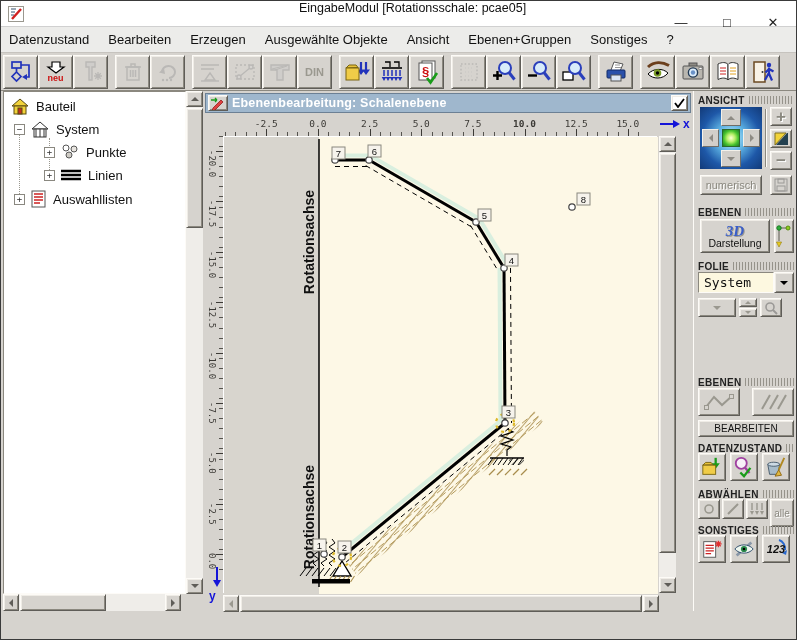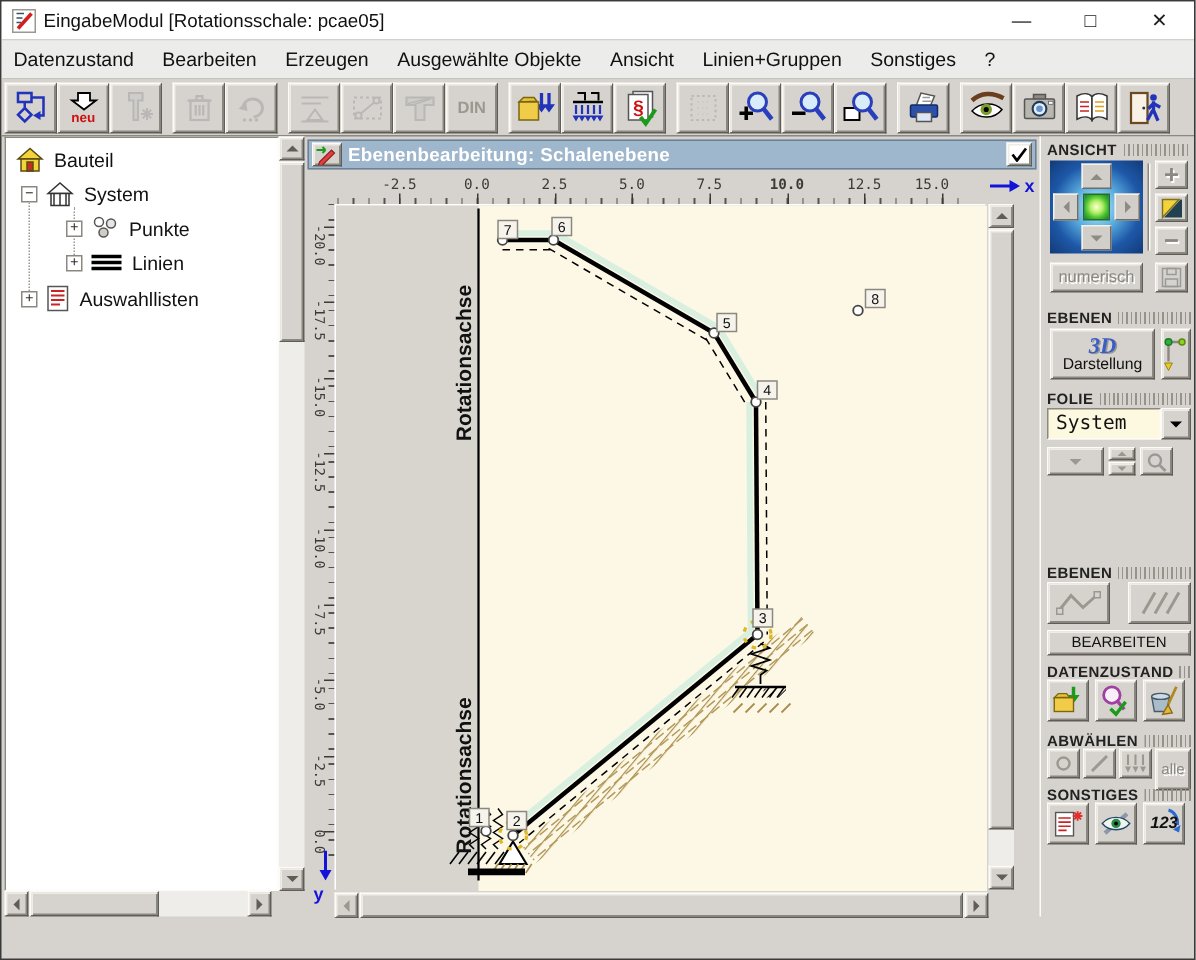--- a/index.html
+++ b/index.html
@@ -6,21 +6,21 @@
   *{box-sizing:border-box;}
   .window{position:relative;width:797px;height:640px;background:#d6d3ce;border:1px solid #3a3a3a;
     font-family:"Liberation Sans",sans-serif;overflow:hidden;}
   .abs{position:absolute;}
   
   .r{border:1px solid;border-color:#fdfbf7 #5f5d58 #5f5d58 #fdfbf7;
      box-shadow:inset 1px 1px 0 #efece6, inset -1px -1px 0 #8b887f;background:#d6d3ce;}
   .s{border:1px solid;border-color:#8b887f #fdfbf7 #fdfbf7 #8b887f;}
   .dis{filter:grayscale(1) opacity(.45);}
   
-  .titlebar{position:absolute;left:0;top:0;width:100%;height:26px;background:#fff;display:flex;align-items:center;border-bottom:1px solid #d0d0d0;}
+  .titlebar{position:absolute;left:0;top:0;width:100%;height:26px;background:#fff;display:flex;align-items:center;border-bottom:1px solid #d0d0d0;flex-direction:column;}
   .titlebar .ttl{font-size:12.5px;color:#111;margin-left:6px;}
   .winbtns{margin-left:auto;display:flex;height:100%;}
   .winbtn{width:46px;height:100%;display:flex;align-items:center;justify-content:center;font-size:13px;color:#222;}
   
   .menubar{position:absolute;left:0;top:26px;width:100%;height:26px;background:#ececea;display:flex;align-items:center;padding-left:8px;border-bottom:1px solid #c6c3be;}
   .menuitem{font-size:13px;color:#111;margin-right:19px;}
   
   .toolbar{position:absolute;left:0;top:52px;width:100%;height:38px;background:#d6d3ce;display:flex;align-items:center;padding-left:2px;border-bottom:1px solid #8b887f;}
   .tb{width:35px;height:34px;display:flex;flex-direction:column;align-items:center;justify-content:center;padding:0;}
   .tb svg{display:block;}
@@ -95,21 +95,21 @@
       <div class="winbtn">✕</div>
     </div>
   </div>
 
   <div class="menubar">
     <span class="menuitem">Datenzustand</span>
     <span class="menuitem">Bearbeiten</span>
     <span class="menuitem">Erzeugen</span>
     <span class="menuitem">Ausgewählte Objekte</span>
     <span class="menuitem">Ansicht</span>
-    <span class="menuitem">Linien+Gruppen</span>
+    <span class="menuitem">Ebenen+Gruppen</span>
     <span class="menuitem">Sonstiges</span>
     <span class="menuitem">?</span>
   </div>
 
   <div class="toolbar" id="toolbar">
       <button class="tb r">
         <span>
           <svg width="26" height="26" viewBox="0 0 26 26">
             <g fill="none" stroke="#2233bb" stroke-width="1.7">
               <rect x="4" y="3" width="9" height="6"></rect>
@@ -414,21 +414,21 @@
         <span class="rlab" style="left: 128.6px; top: 3px; width: 36px; text-align: center;">2.5</span>
         <span class="rtick" style="left: 146.6px; bottom: 0px; height: 7px;"></span>
         <span class="rlab" style="left: 180.25px; top: 3px; width: 36px; text-align: center;">5.0</span>
         <span class="rtick" style="left: 198.25px; bottom: 0px; height: 7px;"></span>
         <span class="rlab" style="left: 231.9px; top: 3px; width: 36px; text-align: center;">7.5</span>
         <span class="rtick" style="left: 249.9px; bottom: 0px; height: 7px;"></span>
         <span class="rlab" style="left: 283.55px; top: 3px; width: 36px; text-align: center; font-weight: bold;">10.0</span>
         <span class="rtick" style="left: 301.55px; bottom: 0px; height: 7px;"></span>
         <span class="rlab" style="left: 335.2px; top: 3px; width: 36px; text-align: center;">12.5</span>
         <span class="rtick" style="left: 353.2px; bottom: 0px; height: 7px;"></span>
-        <span class="rlab" style="left: 386.85px; top: 3px; width: 36px; text-align: left;">15.0</span>
+        <span class="rlab" style="left: 386.85px; top: 3px; width: 36px; text-align: center;">15.0</span>
         <span class="rtick" style="left: 404.85px; bottom: 0px; height: 7px;"></span>
       </div>
     <div class="axis-x">
       <svg width="20" height="10" viewBox="0 0 20 10">
           <path d="M0 5h14" stroke="#1414d8" stroke-width="2"></path>
           <path d="M20 5l-7-4v8z" fill="#1414d8"></path>
         </svg>
       <span style="margin-left:3px">x</span>
     </div>
 

